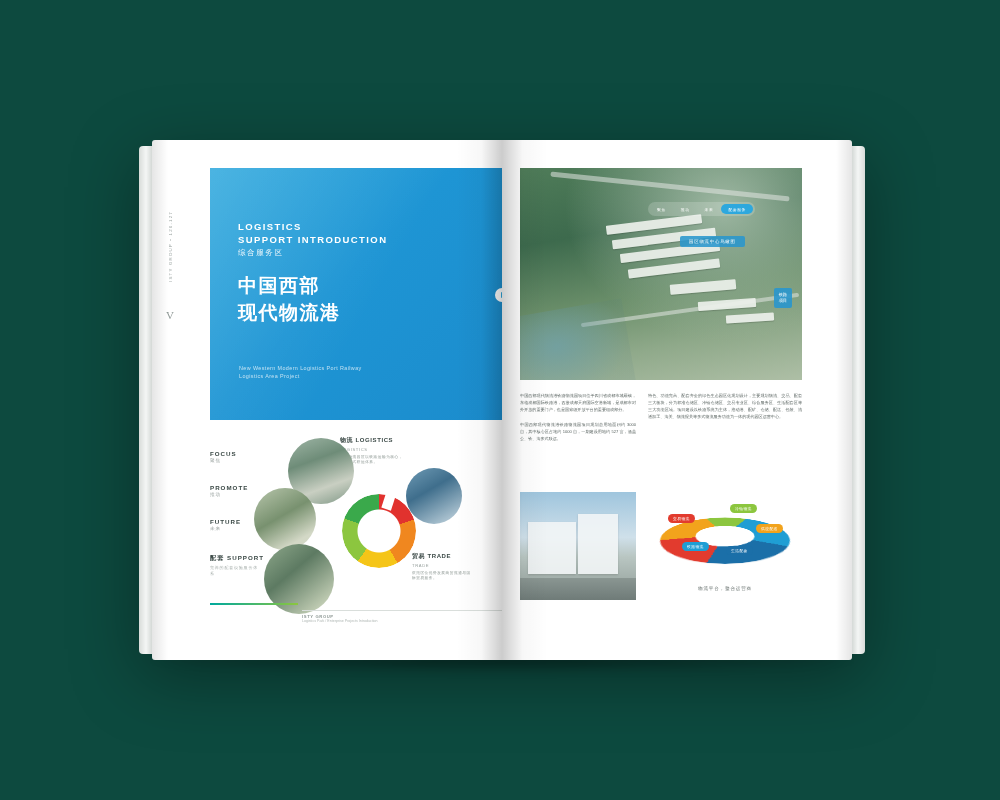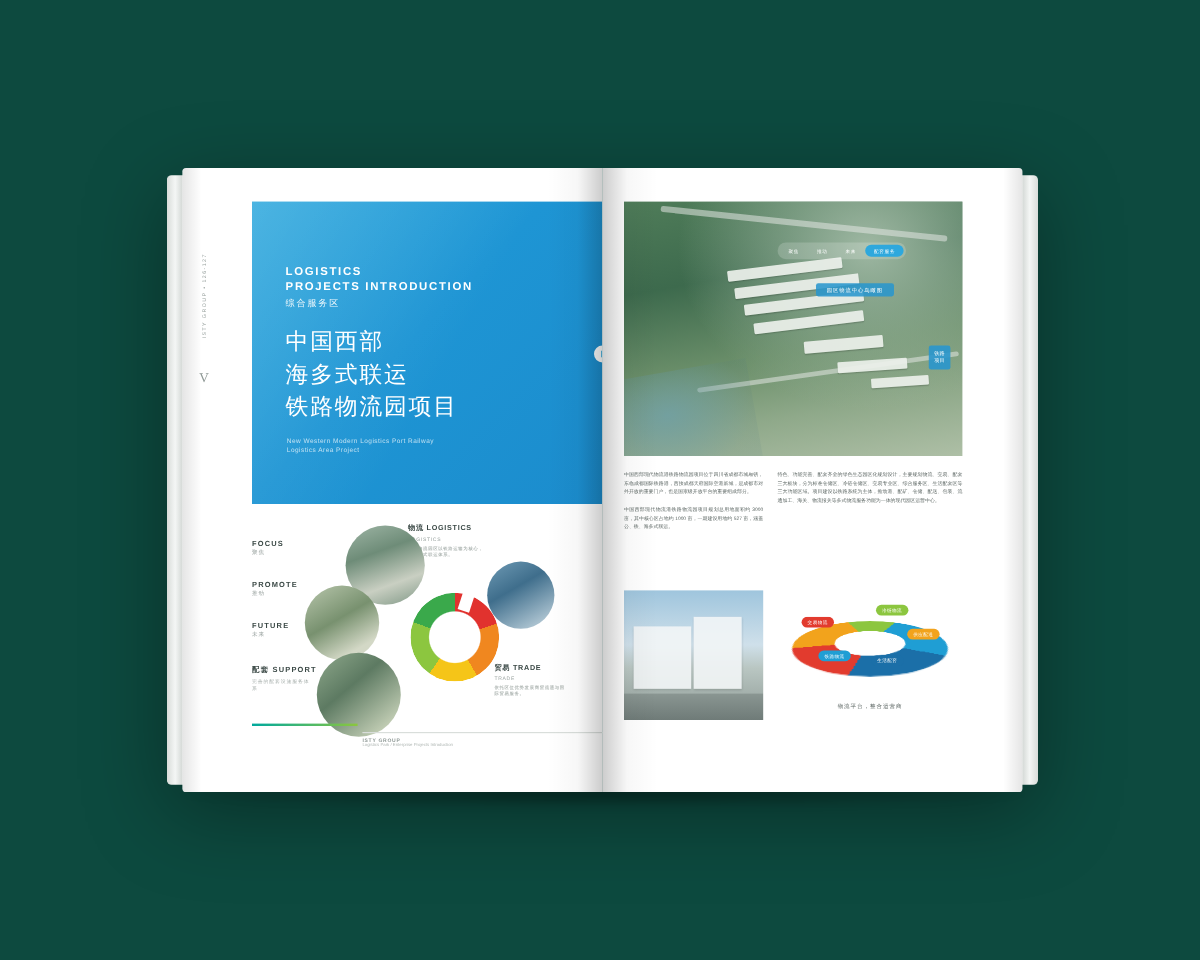--- a/index.html
+++ b/index.html
@@ -135,21 +135,21 @@
     color: rgba(255,255,255,0.92);
     font-size: 7.5px;
     letter-spacing: 1.6px;
   }
   .hero-title {
     position: absolute; left: 28px; top: 104px;
     color: #ffffff;
     font-size: 19px;
     line-height: 27px;
     letter-spacing: 1.5px;
-    font-weight: normal;
+    font-weight: bold;
   }
   .hero-title-en {
     position: absolute; left: 29px; top: 196px;
     color: rgba(255,255,255,0.72);
     font-size: 5.4px;
     line-height: 8px;
     letter-spacing: 0.4px;
   }
   .hero-play {
     position: absolute;
@@ -332,28 +332,27 @@
       <div class="spine-label">
         <div class="spine-text">ISTY GROUP  •  126-127</div>
       </div>
       <div class="spine-logo">V</div>
 
       <div class="hero">
         <div class="wash"></div>
 
         <div class="hero-en">
           <div>LOGISTICS</div>
-          <div>PROJECTS INTRODUCTION</div>
+          <div>SUPPORT INTRODUCTION</div>
         </div>
         <div class="hero-sub">综合服务区</div>
 
         <div class="hero-title">
           <div>中国西部</div>
-          <div>海多式联运</div>
-          <div>铁路物流园项目</div>
+          <div>现代物流港</div>
         </div>
 
         <div class="hero-title-en">
           <div>New Western Modern Logistics Port Railway</div>
           <div>Logistics Area Project</div>
         </div>
 
         <div class="hero-play">
             <i></i>
           </div>

